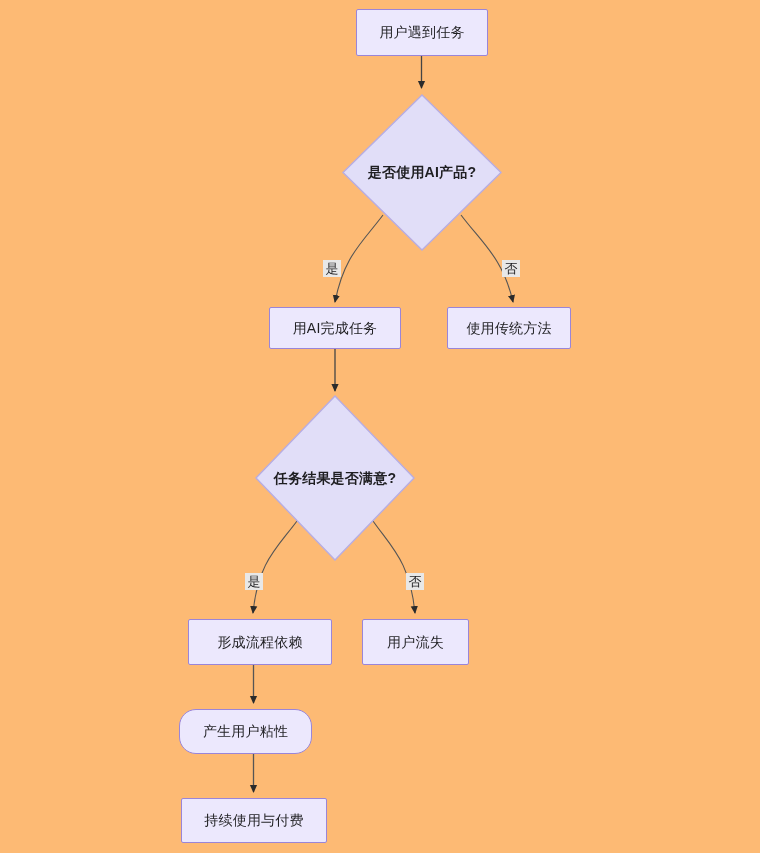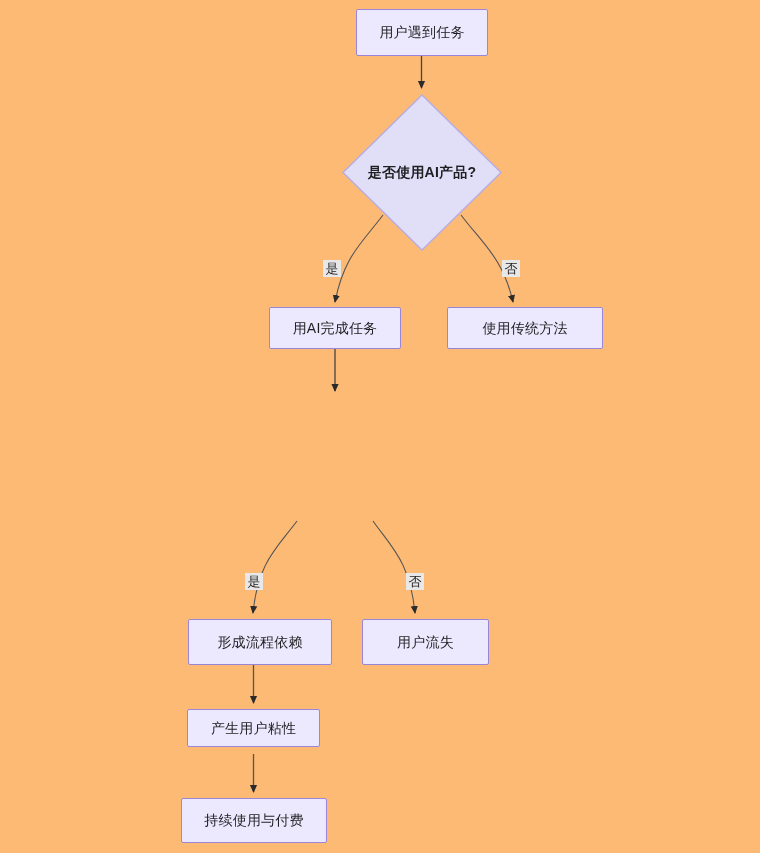--- a/index.html
+++ b/index.html
@@ -111,34 +111,40 @@
     <svg class="diamond-shape" viewBox="0 0 160 157" preserveAspectRatio="none">
       <polygon points="80,1 159,78.5 80,156 1,78.5" fill="#E1DEF8" stroke="#B7ADE3" stroke-width="1.4"></polygon>
     </svg>
     <span class="diamond-label">是否使用AI产品?</span>
   </div>
 
   <div class="node node-rect" style="left:269px; top:307px; width:132px; height:42px;justify-content:center;">
     <span>用AI完成任务</span>
   </div>
 
-  <div class="node node-rect" style="left:447px; top:307px; width:156px; height:42px;">
+  <div class="node node-rect" style="left:447px; top:307px; width:124px; height:42px;">
     <span>使用传统方法</span>
   </div>
 
+  <div class="node node-diamond" style="left:255px; top:395px; width:160px; height:166px;">
+    <svg class="diamond-shape" viewBox="0 0 160 166" preserveAspectRatio="none">
+      <polygon points="80,1 159,83 80,165 1,83" fill="#E1DEF8" stroke="#B7ADE3" stroke-width="1.4"></polygon>
+    </svg>
+    <span class="diamond-label">任务结果是否满意?</span>
+  </div>
 
   <div class="node node-rect" style="left:188px; top:619px; width:144px; height:46px;">
     <span>形成流程依赖</span>
   </div>
 
-  <div class="node node-rect" style="left:362px; top:619px; width:127px; height:46px;">
+  <div class="node node-rect" style="left:362px; top:619px; width:107px; height:46px;">
     <span>用户流失</span>
   </div>
 
-  <div class="node node-rect" style="left:187px; top:709px; width:133px; height:38px;">
+  <div class="node node-rect" style="left:179px; top:709px; width:133px; height:45px;border-radius:17px;">
     <span>产生用户粘性</span>
   </div>
 
   <div class="node node-rect" style="left:181px; top:798px; width:146px; height:45px;">
     <span>持续使用与付费</span>
   </div>
 
   <div class="edge-label" style="left:323px; top:260px; width:18px;">是</div>
 
   <div class="edge-label" style="left:502px; top:260px; width:18px;">否</div>

